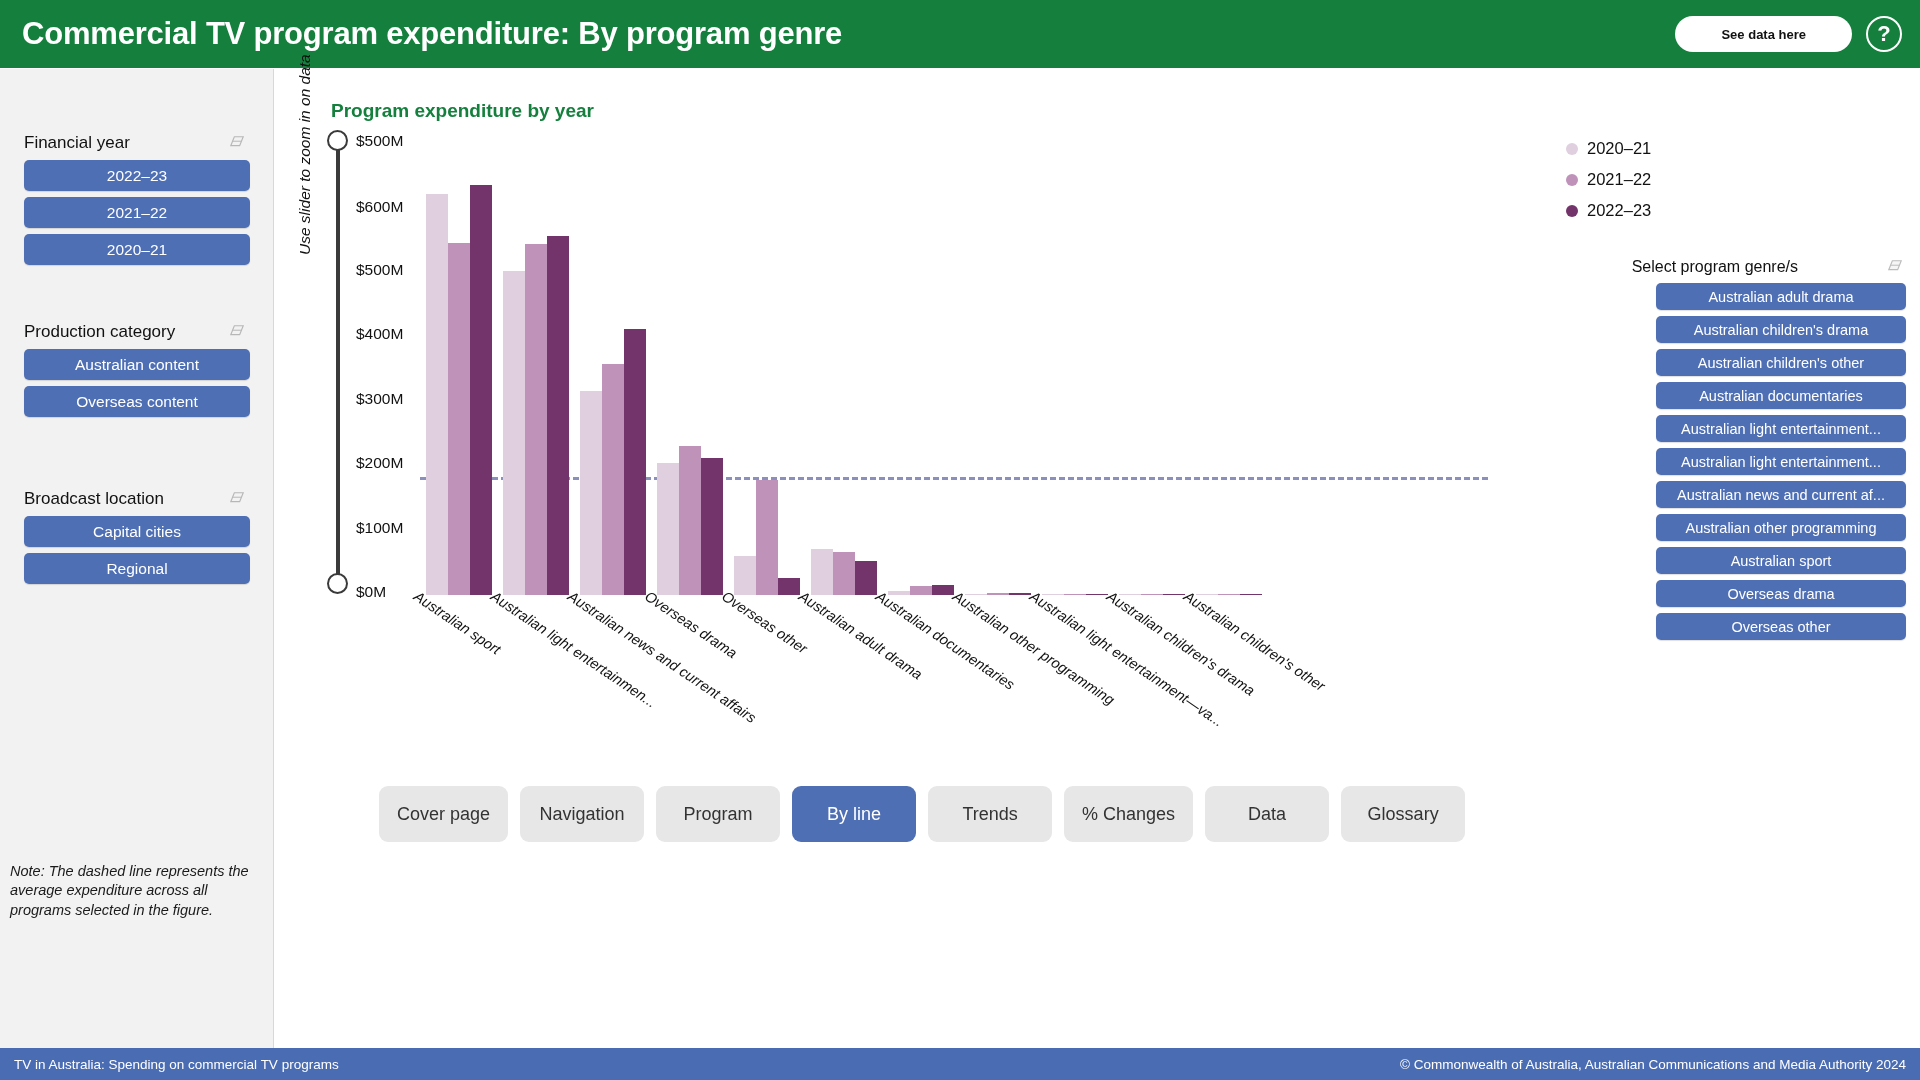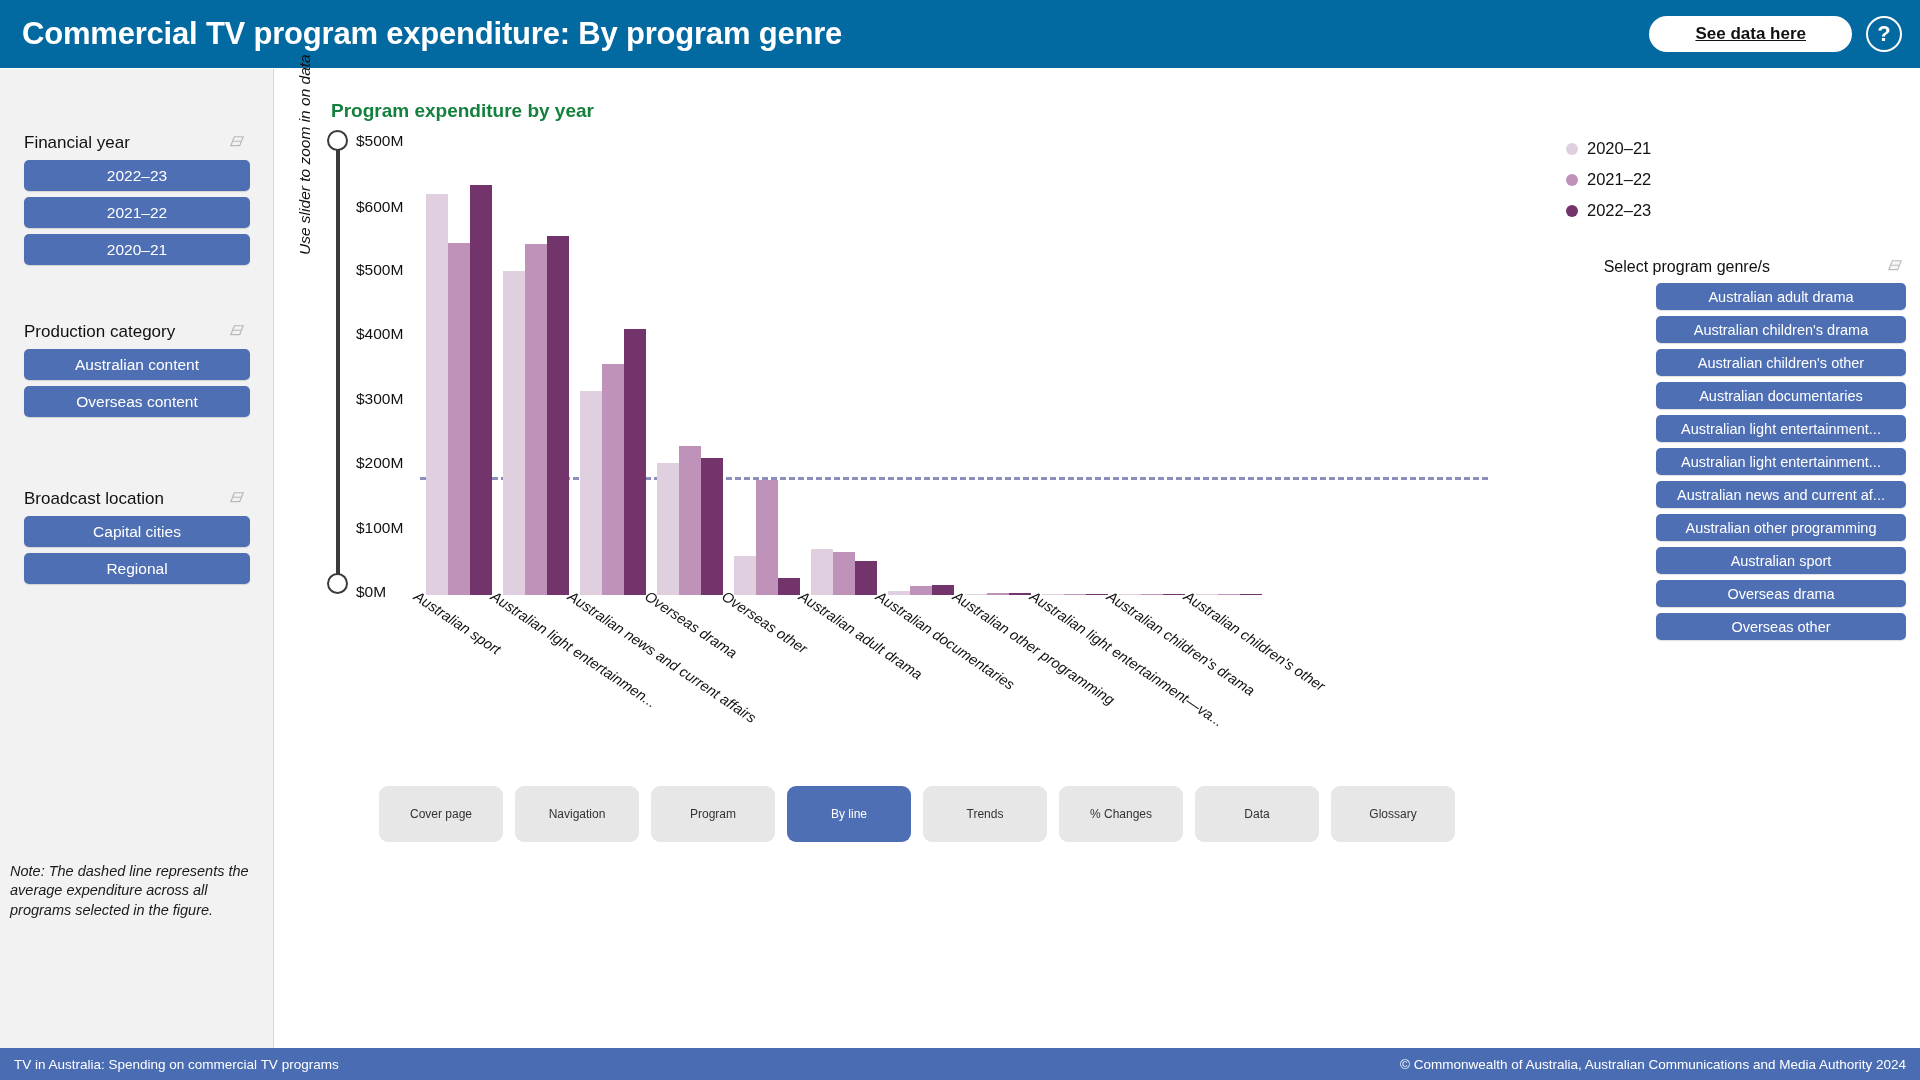--- a/index.html
+++ b/index.html
@@ -7,34 +7,34 @@
     width: 1920px; height: 1080px;
     font-family: "Liberation Sans", sans-serif;
     background: #ffffff;
     overflow: hidden;
   }
   #app { position: relative; width: 1920px; height: 1080px; background: #ffffff; }
 
   
   .header {
     position: absolute; left: 0; top: 0; width: 1920px; height: 68px;
-    background: #0369a1; display: flex; align-items: center;
+    background: #15803d; display: flex; align-items: center;
   }
   .header-title {
     color: #ffffff; font-size: 31px; font-weight: bold;
     margin-left: 22px; letter-spacing: -0.2px; white-space: nowrap;
   }
   .header-right {
     position: absolute; right: 18px; top: 0; height: 68px;
     display: flex; align-items: center; gap: 14px;
   }
   .see-data-btn {
     background: #ffffff; color: #111; border: none; border-radius: 20px;
-    height: 36px; padding: 0 46px; font-size: 17px; font-weight: bold;
-    font-family: "Liberation Sans", sans-serif; cursor: pointer; text-decoration: underline;
+    height: 36px; padding: 0 46px; font-size: 13px; font-weight: bold;
+    font-family: "Liberation Sans", sans-serif; cursor: pointer;
   }
   .help-icon {
     width: 36px; height: 36px; border-radius: 50%;
     border: 2.5px solid #ffffff; color: #ffffff;
     display: flex; align-items: center; justify-content: center;
     font-size: 22px; font-weight: bold; cursor: pointer;
   }
 
   
   .sidebar {
@@ -112,40 +112,40 @@
   
   .legend { position: absolute; left: 1566px; top: 133px; }
   .legend-row { display: flex; align-items: center; gap: 9px; height: 31px; }
   .legend-dot { width: 12px; height: 12px; border-radius: 50%; }
   .legend-text { font-size: 16.5px; color: #111; }
 
   
   .genre-panel { position: absolute; left: 1296px; top: 258px; width: 620px; }
   .genre-head {
     display: flex; align-items: center; justify-content: flex-end;
-    gap: 116px; padding-right: 12px; margin-bottom: 7px;
+    gap: 88px; padding-right: 12px; margin-bottom: 7px;
   }
   .genre-label { font-size: 16px; color: #111; }
   .genre-btn {
     display: block; margin: 0 10px 6px auto; width: 250px; height: 27px;
     background: #4f6fb5; color: #fff; border: none; border-radius: 5px;
     font-size: 14.5px; font-family: "Liberation Sans", sans-serif;
     cursor: pointer; box-shadow: 0 1px 1px rgba(0,0,0,.13);
     overflow: hidden; white-space: nowrap;
   }
 
   
   .tabs {
     position: absolute; left: 379px; top: 786px;
     display: flex; gap: 12px;
   }
   .tab {
     height: 56px; min-width: 124px; padding: 0 18px;
     background: #e7e7e7; color: #333; border: none; border-radius: 9px;
-    font-size: 12px; font-family: "Liberation Sans", sans-serif;
+    font-size: 18px; font-family: "Liberation Sans", sans-serif;
     cursor: pointer; display: flex; align-items: center; justify-content: center;
   }
   .tab.active { background: #4f6fb5; color: #ffffff; }
 
   
   .footer {
     position: absolute; left: 0; bottom: 0; width: 1920px; height: 32px;
     background: #4a6cb3; color: #ffffff; font-size: 13.5px;
     display: flex; align-items: center; justify-content: space-between;
     padding: 0 14px;

